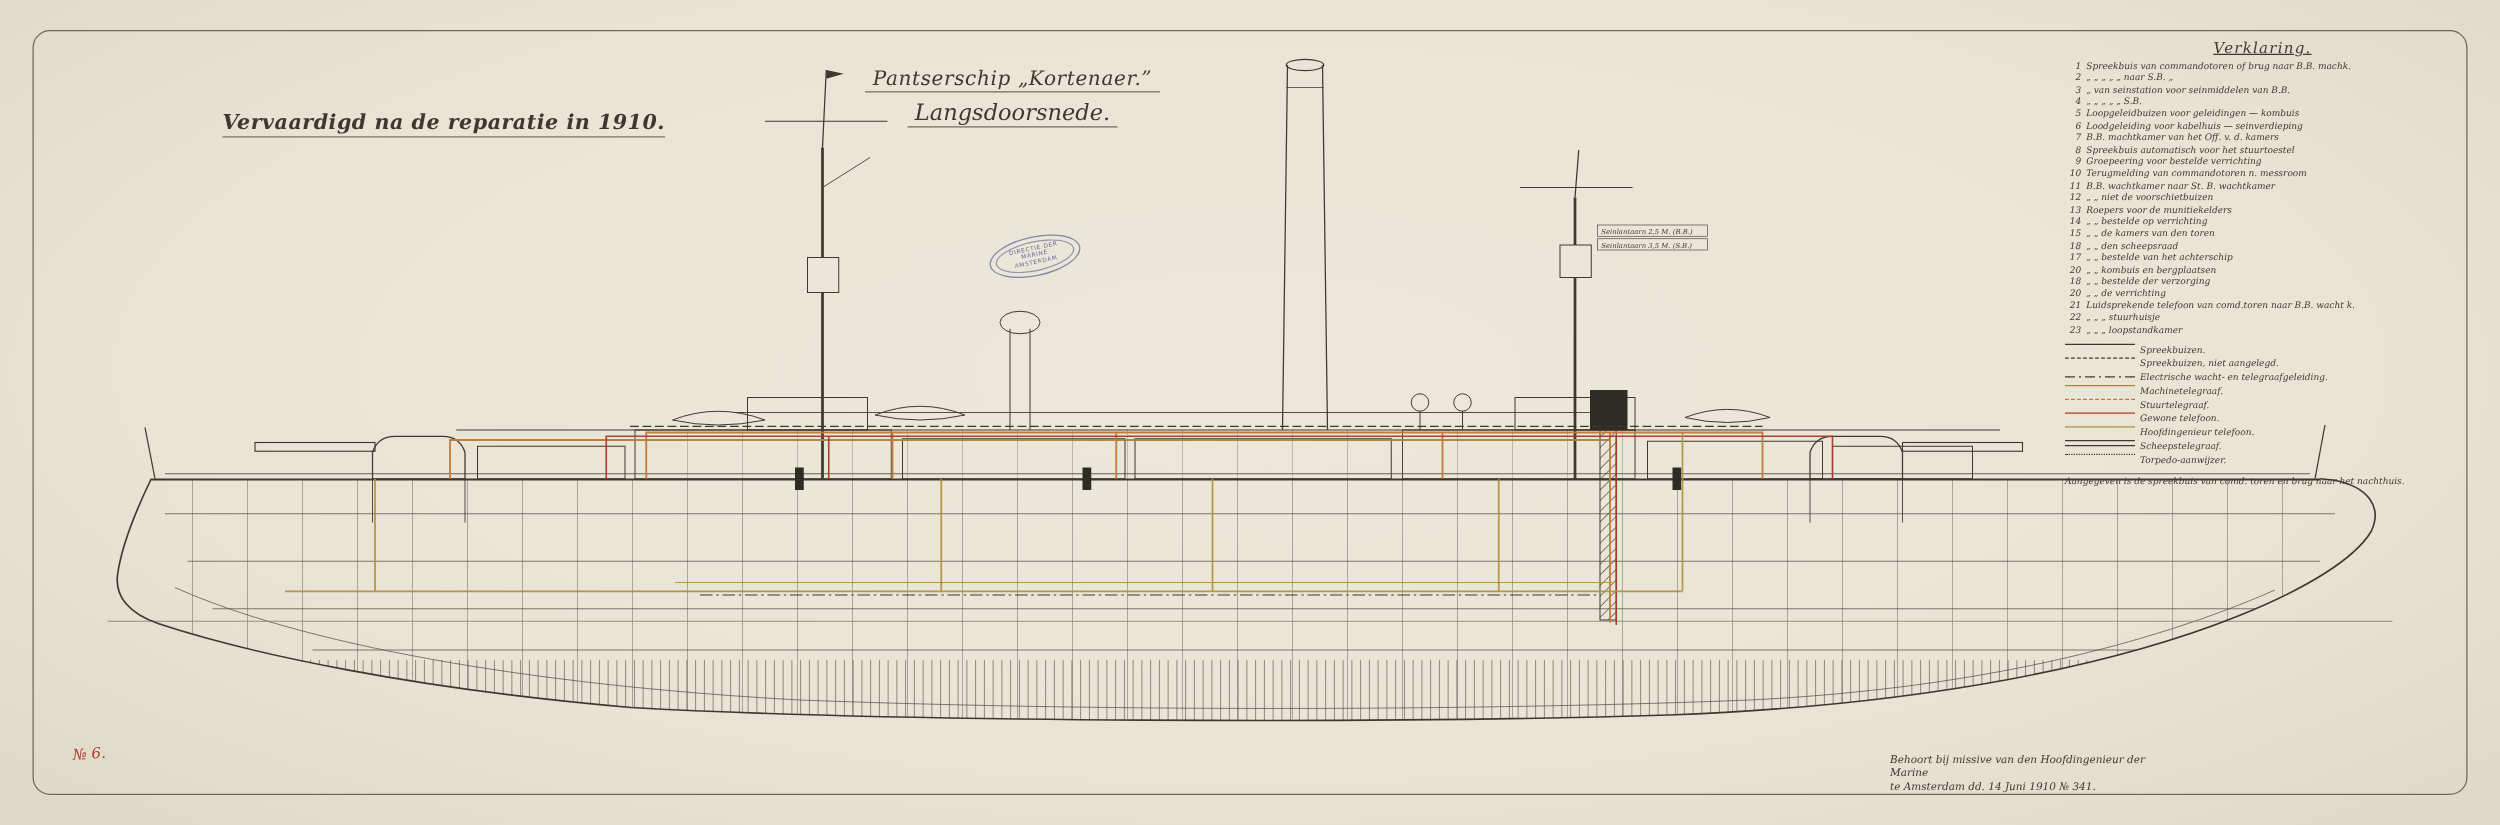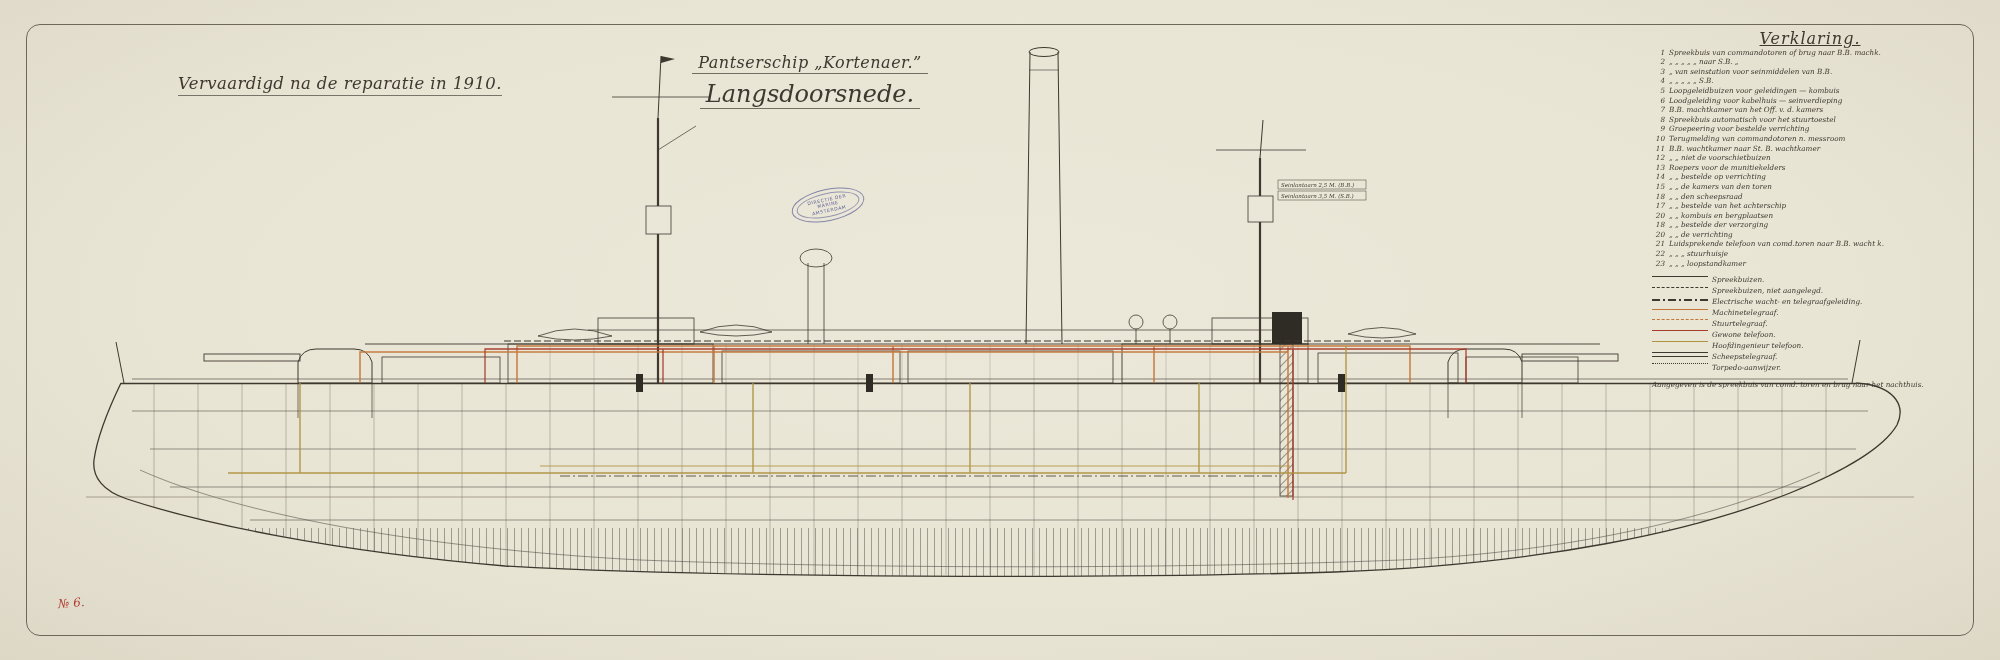--- a/index.html
+++ b/index.html
@@ -18,54 +18,54 @@
     background:radial-gradient(ellipse at 50% 45%, #ece8d9 0%, #e9e5d5 60%, var(--paper-edge) 100%);
     font-family:"DejaVu Serif","Liberation Serif",serif;
     color:var(--ink);
   }
   .frame{
     position:absolute;left:26px;top:24px;right:26px;bottom:24px;
     border:1.2px solid #6e685a;border-radius:14px;pointer-events:none;
   }
   .hand{font-style:italic;}
   .made-note{
-    position:absolute;left:178px;top:74px;font-size:16.5px;letter-spacing:.4px;
-    border-bottom:.8px solid rgba(62,56,47,.65);padding-bottom:2px;
+    position:absolute;left:178px;top:88px;font-size:16.5px;letter-spacing:.4px;
+    border-bottom:.8px solid rgba(62,56,47,.65);padding-bottom:2px;font-weight:bold;
   }
   .title-block{position:absolute;left:645px;top:54px;width:330px;text-align:center;}
   .title-block .t{display:inline-block;border-bottom:1px solid rgba(62,56,47,.7);padding:0 6px 1px 6px;}
   .t1{font-size:16px;letter-spacing:.5px;margin-bottom:7px;}
   .t2{font-size:18px;margin-bottom:8px;}
-  .t3{font-size:24px;margin-bottom:8px;}
+  .t3{font-size:18px;margin-bottom:8px;}
   .t4{font-size:16px;}
   .title-block div{line-height:1.1;}
   .stamp{
     position:absolute;left:791px;top:189px;width:72px;height:30px;
     border:1.4px solid rgba(74,78,143,.65);border-radius:50%;
     transform:rotate(-12deg);display:flex;align-items:center;justify-content:center;
     color:rgba(74,78,143,.85);
   }
   .stamp-inner{
     width:62px;height:22px;border:.8px solid rgba(74,78,143,.55);border-radius:50%;
     display:flex;flex-direction:column;align-items:center;justify-content:center;
     font-family:"DejaVu Sans","Liberation Sans",sans-serif;
     font-size:4.6px;line-height:1.15;letter-spacing:.6px;text-align:center;
   }
   .legend{
     position:absolute;left:1652px;top:34px;width:316px;font-size:7.2px;line-height:9.6px;
   }
   .legend-title{
-    text-align:center;font-size:16px;margin-bottom:4px;
+    text-align:center;font-size:12px;margin-bottom:4px;
     text-decoration:underline;letter-spacing:1px;
   }
   .legend-row{display:flex;gap:4px;align-items:baseline;}
   .lnum{flex:0 0 13px;text-align:right;color:var(--ink);}
   .ltxt{flex:1;white-space:nowrap;overflow:hidden;}
   .legend-samples{margin-top:7px;}
-  .legend-samples .legend-row{margin-bottom:1.4px;align-items:center;}
+  .legend-samples .legend-row{margin-bottom:1.4px;}
   .lsample{flex:0 0 56px;height:4px;position:relative;top:-2px;}
   .s-solid{border-top:1.2px solid var(--ink);}
   .s-dash{border-top:1.2px dashed var(--ink);}
   .s-dot{border-top:1.6px dotted var(--ink);}
   .s-dashdot{height:1.2px;background:repeating-linear-gradient(90deg,var(--ink) 0 8px,transparent 8px 11px,var(--ink) 11px 13px,transparent 13px 16px);}
   .s-orange{border-top:1.5px solid var(--orange);}
   .s-orange-dash{border-top:1.5px dashed var(--orange);}
   .s-red{border-top:1.5px solid var(--red);}
   .s-yellow{border-top:1.6px solid var(--yellow);}
   .s-double{border-top:1px solid var(--ink);border-bottom:1px solid var(--ink);height:3px;}
@@ -407,16 +407,20 @@
 
         <div class="legend-row">
           <span class="lsample s-dot"></span>
           <span class="ltxt">Torpedo-aanwijzer.</span>
         </div>
       </div>
 
     <div class="legend-note">Aangegeven is de spreekbuis van comd. toren en brug naar het nachthuis.</div>
   </div>
 
+  <div class="footer-note hand">
+    <div>Behoort bij missive van den Hoofdingenieur der Marine</div>
+    <div>te Amsterdam dd. 14 Juni 1910 № 341.</div>
+  </div>
 
   <div class="corner-mark hand">№ 6.</div>
 
 </div>
 
 </body></html>

